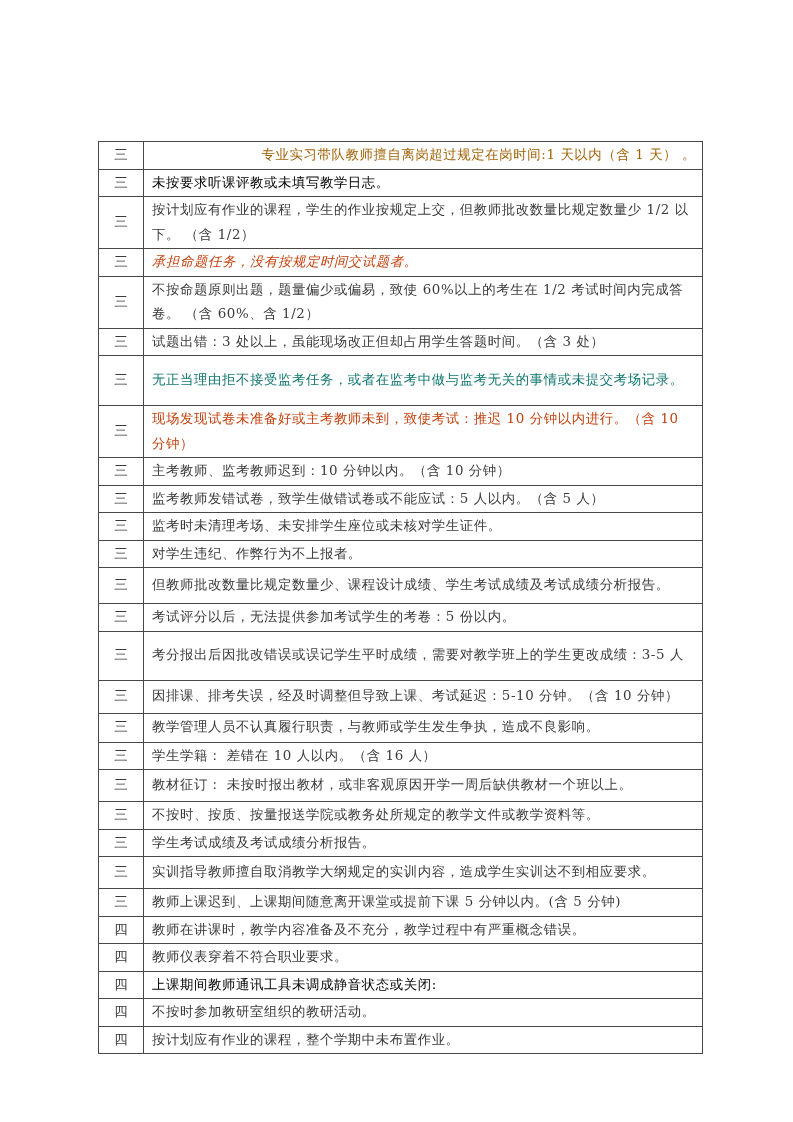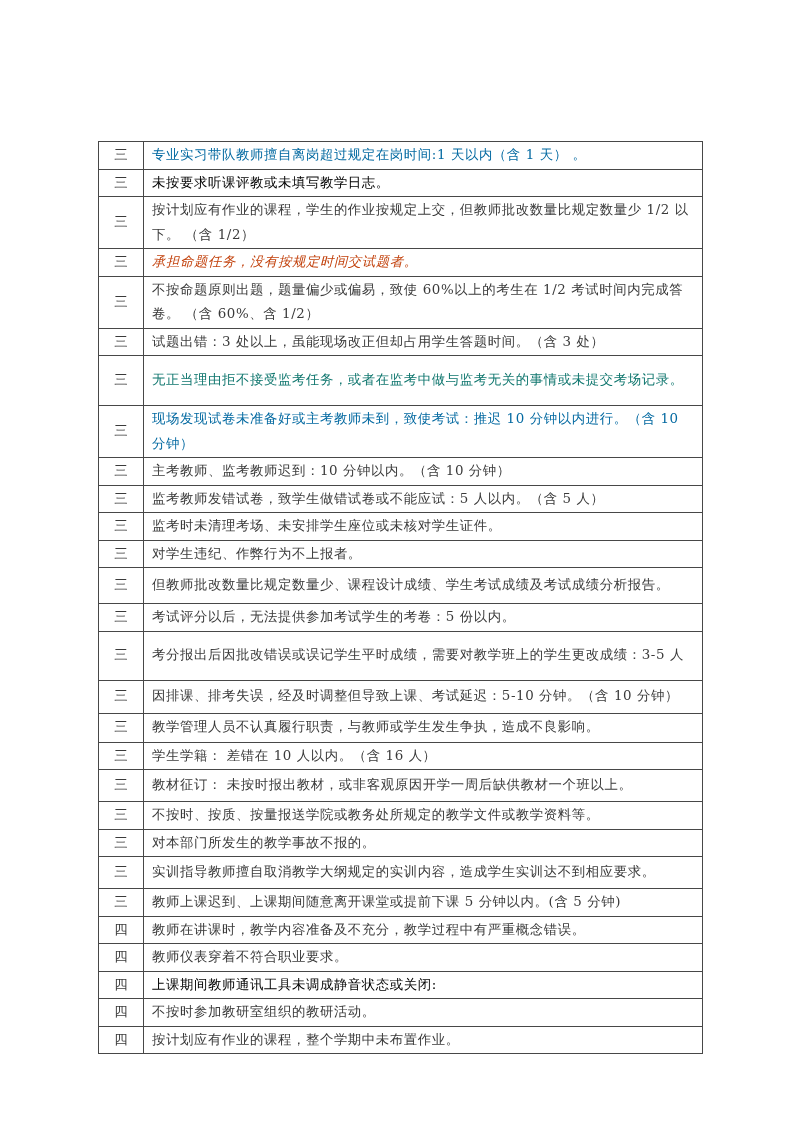--- a/index.html
+++ b/index.html
@@ -49,21 +49,21 @@
   }
 </style>
 </head>
 <body style="background: rgb(255, 255, 255);">
 
 <div class="page">
   <table class="accident-table">
     <tbody id="table-body">
         <tr style="height: 25px;">
           <td class="level" style="border-color: rgb(71, 71, 71); color: rgb(58, 58, 58);">三</td>
-          <td class="desc" style="border-color: rgb(71, 71, 71); color: #0369a1;">专业实习带队教师擅自离岗超过规定在岗时间:1 天以内（含 1 天） 。</td>
+          <td class="desc" style="border-color: rgb(71, 71, 71); color: #a16207; text-align: right;">专业实习带队教师擅自离岗超过规定在岗时间:1 天以内（含 1 天） 。</td>
         </tr>
         <tr style="height: 24px;">
           <td class="level" style="border-color: rgb(71, 71, 71); color: rgb(58, 58, 58);">三</td>
           <td class="desc" style="border-color: rgb(71, 71, 71); color: #000000;">未按要求听课评教或未填写教学日志。</td>
         </tr>
         <tr style="height: 50px;">
           <td class="level" style="border-color: rgb(71, 71, 71); color: rgb(58, 58, 58);">三</td>
           <td class="desc" style="border-color: rgb(71, 71, 71); color: rgb(58, 58, 58);">按计划应有作业的课程，学生的作业按规定上交，但教师批改数量比规定数量少 1/2 以下。 （含 1/2）</td>
         </tr>
         <tr style="height: 24px;">
@@ -77,21 +77,21 @@
         <tr style="height: 24px;">
           <td class="level" style="border-color: rgb(71, 71, 71); color: rgb(58, 58, 58);">三</td>
           <td class="desc" style="border-color: rgb(71, 71, 71); color: rgb(58, 58, 58);">试题出错：3 处以上，虽能现场改正但却占用学生答题时间。（含 3 处）</td>
         </tr>
         <tr style="height: 50px;">
           <td class="level" style="border-color: rgb(71, 71, 71); color: rgb(58, 58, 58);">三</td>
           <td class="desc" style="border-color: rgb(71, 71, 71); color: #0f766e;">无正当理由拒不接受监考任务，或者在监考中做与监考无关的事情或未提交考场记录。</td>
         </tr>
         <tr style="height: 49px;">
           <td class="level" style="border-color: rgb(71, 71, 71); color: rgb(58, 58, 58);">三</td>
-          <td class="desc" style="border-color: rgb(71, 71, 71); color: #0369a1;">现场发现试卷未准备好或主考教师未到，致使考试：推迟 10 分钟以内进行。（含 10 分钟）</td>
+          <td class="desc" style="border-color: rgb(71, 71, 71); color: #c2410c;">现场发现试卷未准备好或主考教师未到，致使考试：推迟 10 分钟以内进行。（含 10 分钟）</td>
         </tr>
         <tr style="height: 24px;">
           <td class="level" style="border-color: rgb(71, 71, 71); color: rgb(58, 58, 58);">三</td>
           <td class="desc" style="border-color: rgb(71, 71, 71); color: rgb(58, 58, 58); margin-top: 48px;">主考教师、监考教师迟到：10 分钟以内。（含 10 分钟）</td>
         </tr>
         <tr style="height: 24px;">
           <td class="level" style="border-color: rgb(71, 71, 71); color: rgb(58, 58, 58);">三</td>
           <td class="desc" style="border-color: rgb(71, 71, 71); color: rgb(58, 58, 58);">监考教师发错试卷，致学生做错试卷或不能应试：5 人以内。（含 5 人）</td>
         </tr>
         <tr style="height: 24px;">
@@ -129,21 +129,21 @@
         <tr style="height: 32px;">
           <td class="level" style="border-color: rgb(71, 71, 71); color: rgb(58, 58, 58);">三</td>
           <td class="desc" style="border-color: rgb(71, 71, 71); color: rgb(58, 58, 58);">教材征订： 未按时报出教材，或非客观原因开学一周后缺供教材一个班以上。</td>
         </tr>
         <tr style="height: 26px;">
           <td class="level" style="border-color: rgb(71, 71, 71); color: rgb(58, 58, 58);">三</td>
           <td class="desc" style="border-color: rgb(71, 71, 71); color: rgb(58, 58, 58);">不按时、按质、按量报送学院或教务处所规定的教学文件或教学资料等。</td>
         </tr>
         <tr style="height: 25px;">
           <td class="level" style="border-color: rgb(71, 71, 71); color: rgb(58, 58, 58);">三</td>
-          <td class="desc" style="border-color: rgb(71, 71, 71); color: rgb(58, 58, 58);">对本部门所发生的教学事故不报的。</td>
+          <td class="desc" style="border-color: rgb(71, 71, 71); color: rgb(58, 58, 58);">学生考试成绩及考试成绩分析报告。</td>
         </tr>
         <tr style="height: 32px;">
           <td class="level" style="border-color: rgb(71, 71, 71); color: rgb(58, 58, 58);">三</td>
           <td class="desc" style="border-color: rgb(71, 71, 71); color: rgb(58, 58, 58);">实训指导教师擅自取消教学大纲规定的实训内容，造成学生实训达不到相应要求。</td>
         </tr>
         <tr style="height: 24px;">
           <td class="level" style="border-color: rgb(71, 71, 71); color: rgb(58, 58, 58);">三</td>
           <td class="desc" style="border-color: rgb(71, 71, 71); color: rgb(58, 58, 58);">教师上课迟到、上课期间随意离开课堂或提前下课 5 分钟以内。(含 5 分钟)</td>
         </tr>
         <tr style="height: 25px;">

